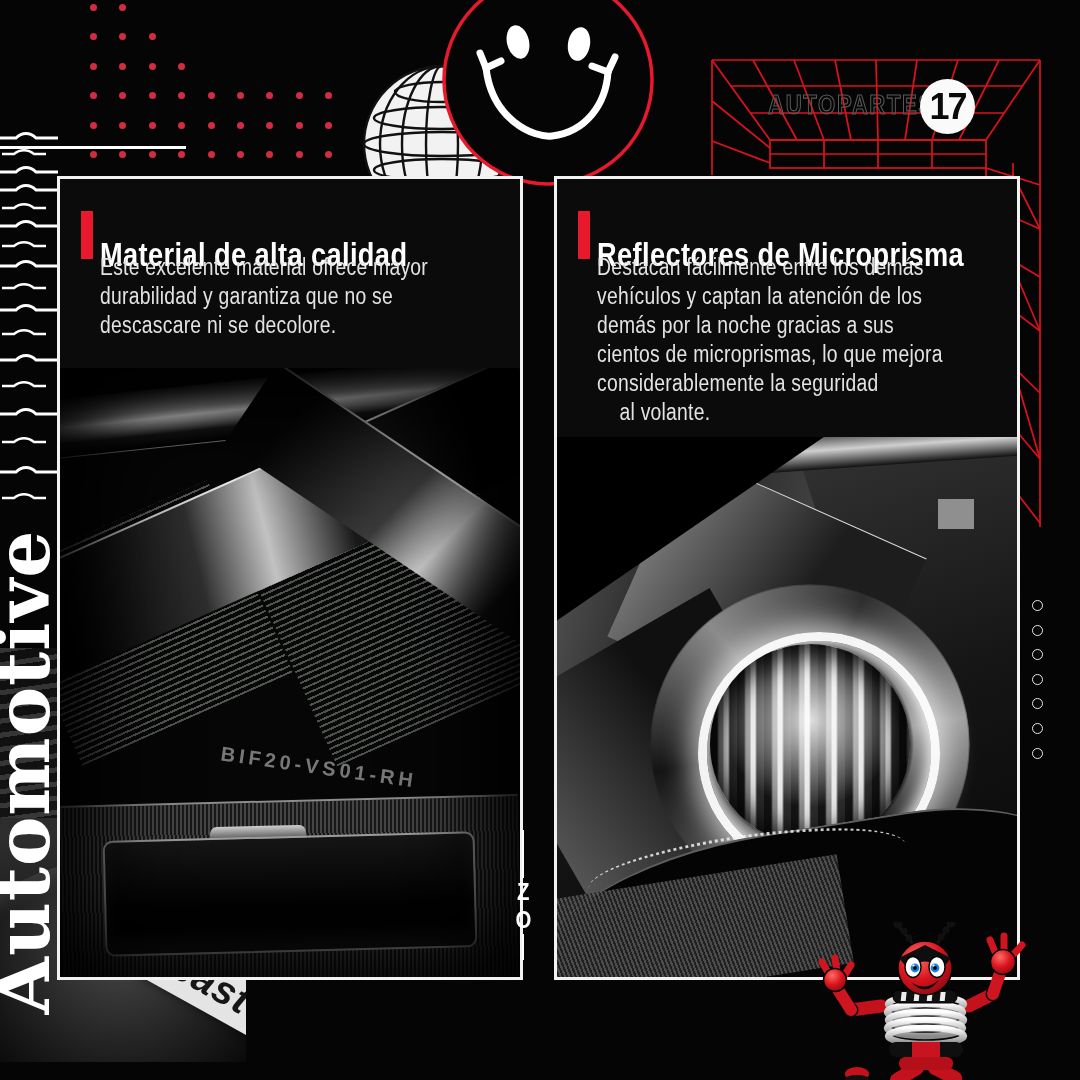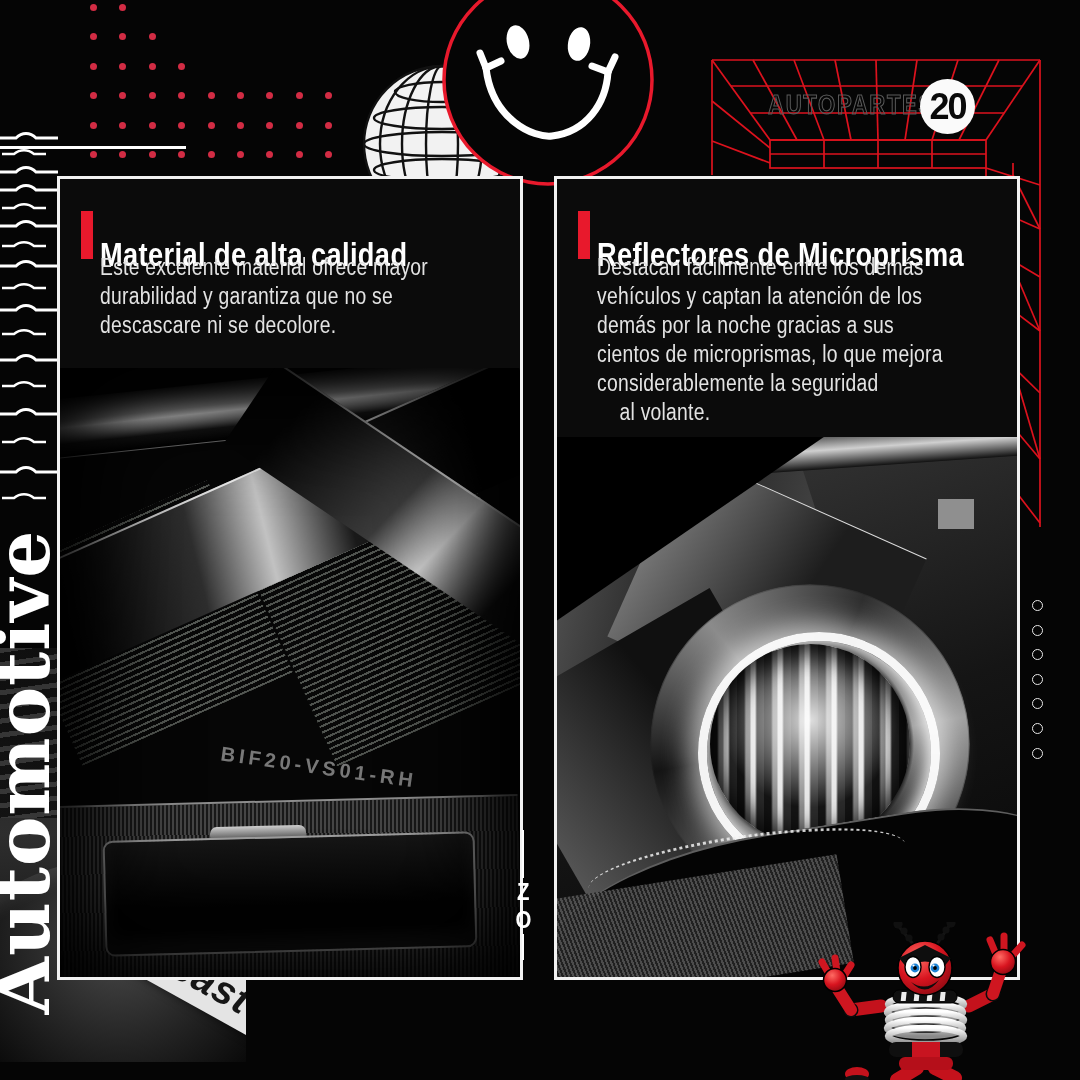--- a/index.html
+++ b/index.html
@@ -263,21 +263,21 @@
       <path d="M293,287 L347,340"></path>
       <path d="M293,342 L347,406"></path>
       <path d="M293,400 L347,470"></path>
       <path d="M320,122 L347,176"></path>
         <path d="M320,214 L347,278"></path>
         <path d="M320,314 L347,406"></path>
     </g>
   </svg>
 
   <div id="brand" class="abs">AUTOPARTES</div>
-  <div id="brand-badge" class="abs">20</div>
+  <div id="brand-badge" class="abs">17</div>
 
   <div id="ring-column" class="abs">
       <div class="ring" style="top: 0px; left: 0px;"></div>
       <div class="ring" style="top: 24.6px; left: 0px;"></div>
       <div class="ring" style="top: 49.2px; left: 0px;"></div>
       <div class="ring" style="top: 73.8px; left: 0px;"></div>
       <div class="ring" style="top: 98.4px; left: 0px;"></div>
       <div class="ring" style="top: 123px; left: 0px;"></div>
       <div class="ring" style="top: 147.6px; left: 0px;"></div>
     </div>

